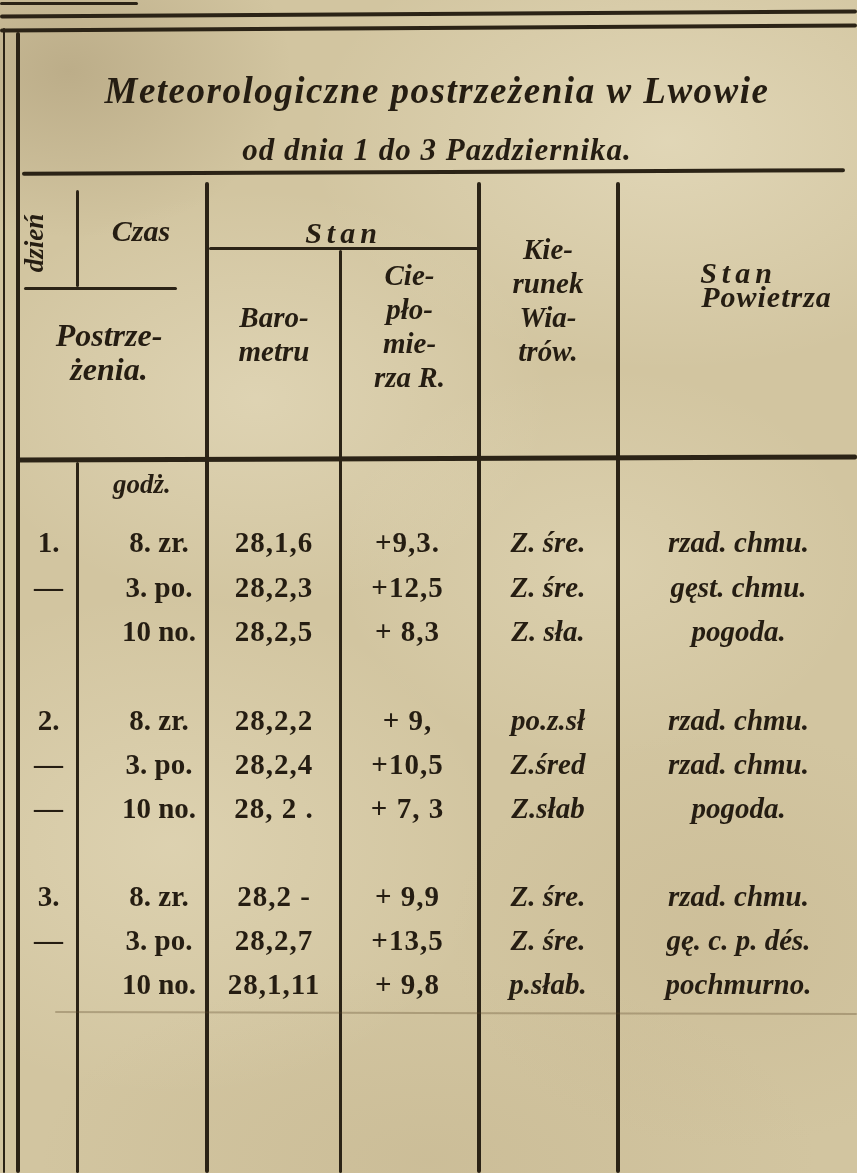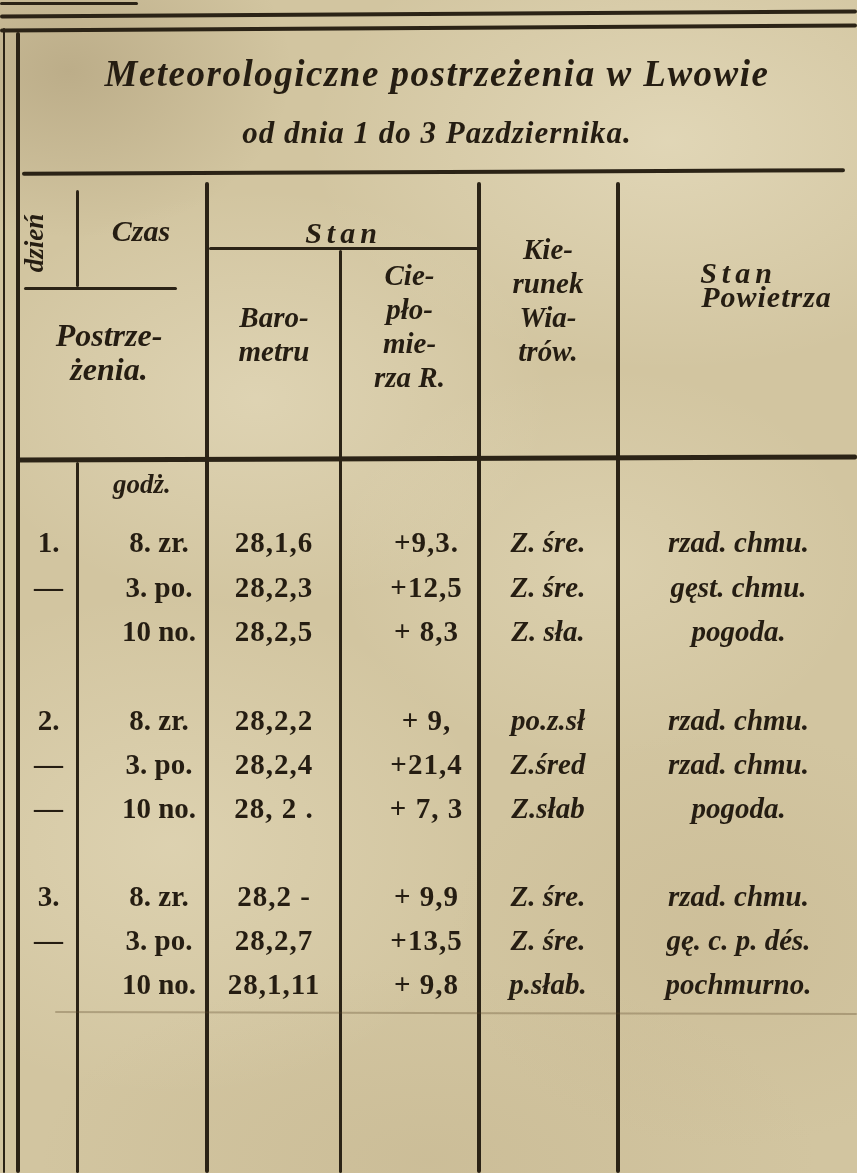--- a/index.html
+++ b/index.html
@@ -20,40 +20,40 @@
       radial-gradient(ellipse 520px 260px at 50% 99%, rgba(175,155,115,0.18), transparent 75%),
       #d2c5a0;
     color:#251d12;
   }
   .hline,.vline{ position:absolute; background:#2b2316; border-radius:2px; }
   .faint{ background:rgba(85,65,35,0.30); }
   .title{
     position:absolute; left:24px; top:52px; width:826px; text-align:center;
     font-style:italic; font-weight:bold;
   }
-  .title .l1{ font-size:37px; letter-spacing:1.5px; white-space:nowrap; }
+  .title .l1{ font-size:37px; letter-spacing:1.5px; white-space:nowrap;margin-top:17px; }
   .title .l2{ font-size:31px; letter-spacing:1px; margin-top:20px; }
   .hd{
     position:absolute; text-align:center; font-style:italic; font-weight:bold;
     font-size:29px; line-height:34px; white-space:pre-line;
   }
   .rot{
     position:absolute; left:-20px; top:226px; width:112px; height:34px;
     transform:rotate(-90deg); text-align:center;
     font-style:italic; font-weight:bold; font-size:27px;
   }
   .row{ position:absolute; left:0; width:857px; height:44px; }
   .cell{
     position:absolute; top:0; height:44px; line-height:44px; text-align:center;
     font-weight:bold; font-size:29px; white-space:nowrap;
   }
   .c1{ left:20px;  width:57px; }
   .c2{ left:96px;  width:126px; }
   .c3{ left:209px; width:130px; letter-spacing:1px; }
-  .c4{ left:360px; width:133px; letter-spacing:1px; }
+  .c4{ left:341px; width:133px; letter-spacing:1px; }
   .c5{ left:480px; width:136px; font-style:italic; }
   .c6{ left:620px; width:237px; font-style:italic; }
   .godz{
     position:absolute; left:82px; top:464px; width:120px; height:40px;
     line-height:40px; text-align:center; font-style:italic; font-weight:bold; font-size:27px;
   }
   .spread{ letter-spacing:5px;margin-top:24px; }
 </style>
 </head>
 <body>
@@ -136,21 +136,21 @@
     <div class="cell c2">8. zr.</div>
     <div class="cell c3">28,2,2</div>
     <div class="cell c4">+ 9,</div>
     <div class="cell c5">po.z.sł</div>
     <div class="cell c6">rzad. chmu.</div>
   </div>
   <div class="row" style="top:742px;">
     <div class="cell c1">—</div>
     <div class="cell c2">3. po.</div>
     <div class="cell c3">28,2,4</div>
-    <div class="cell c4">+21,4</div>
+    <div class="cell c4">+10,5</div>
     <div class="cell c5">Z.śred</div>
     <div class="cell c6">rzad. chmu.</div>
   </div>
   <div class="row" style="top:786px;">
     <div class="cell c1">—</div>
     <div class="cell c2">10 no.</div>
     <div class="cell c3">28, 2 .</div>
     <div class="cell c4">+ 7, 3</div>
     <div class="cell c5">Z.słab</div>
     <div class="cell c6">pogoda.</div>

